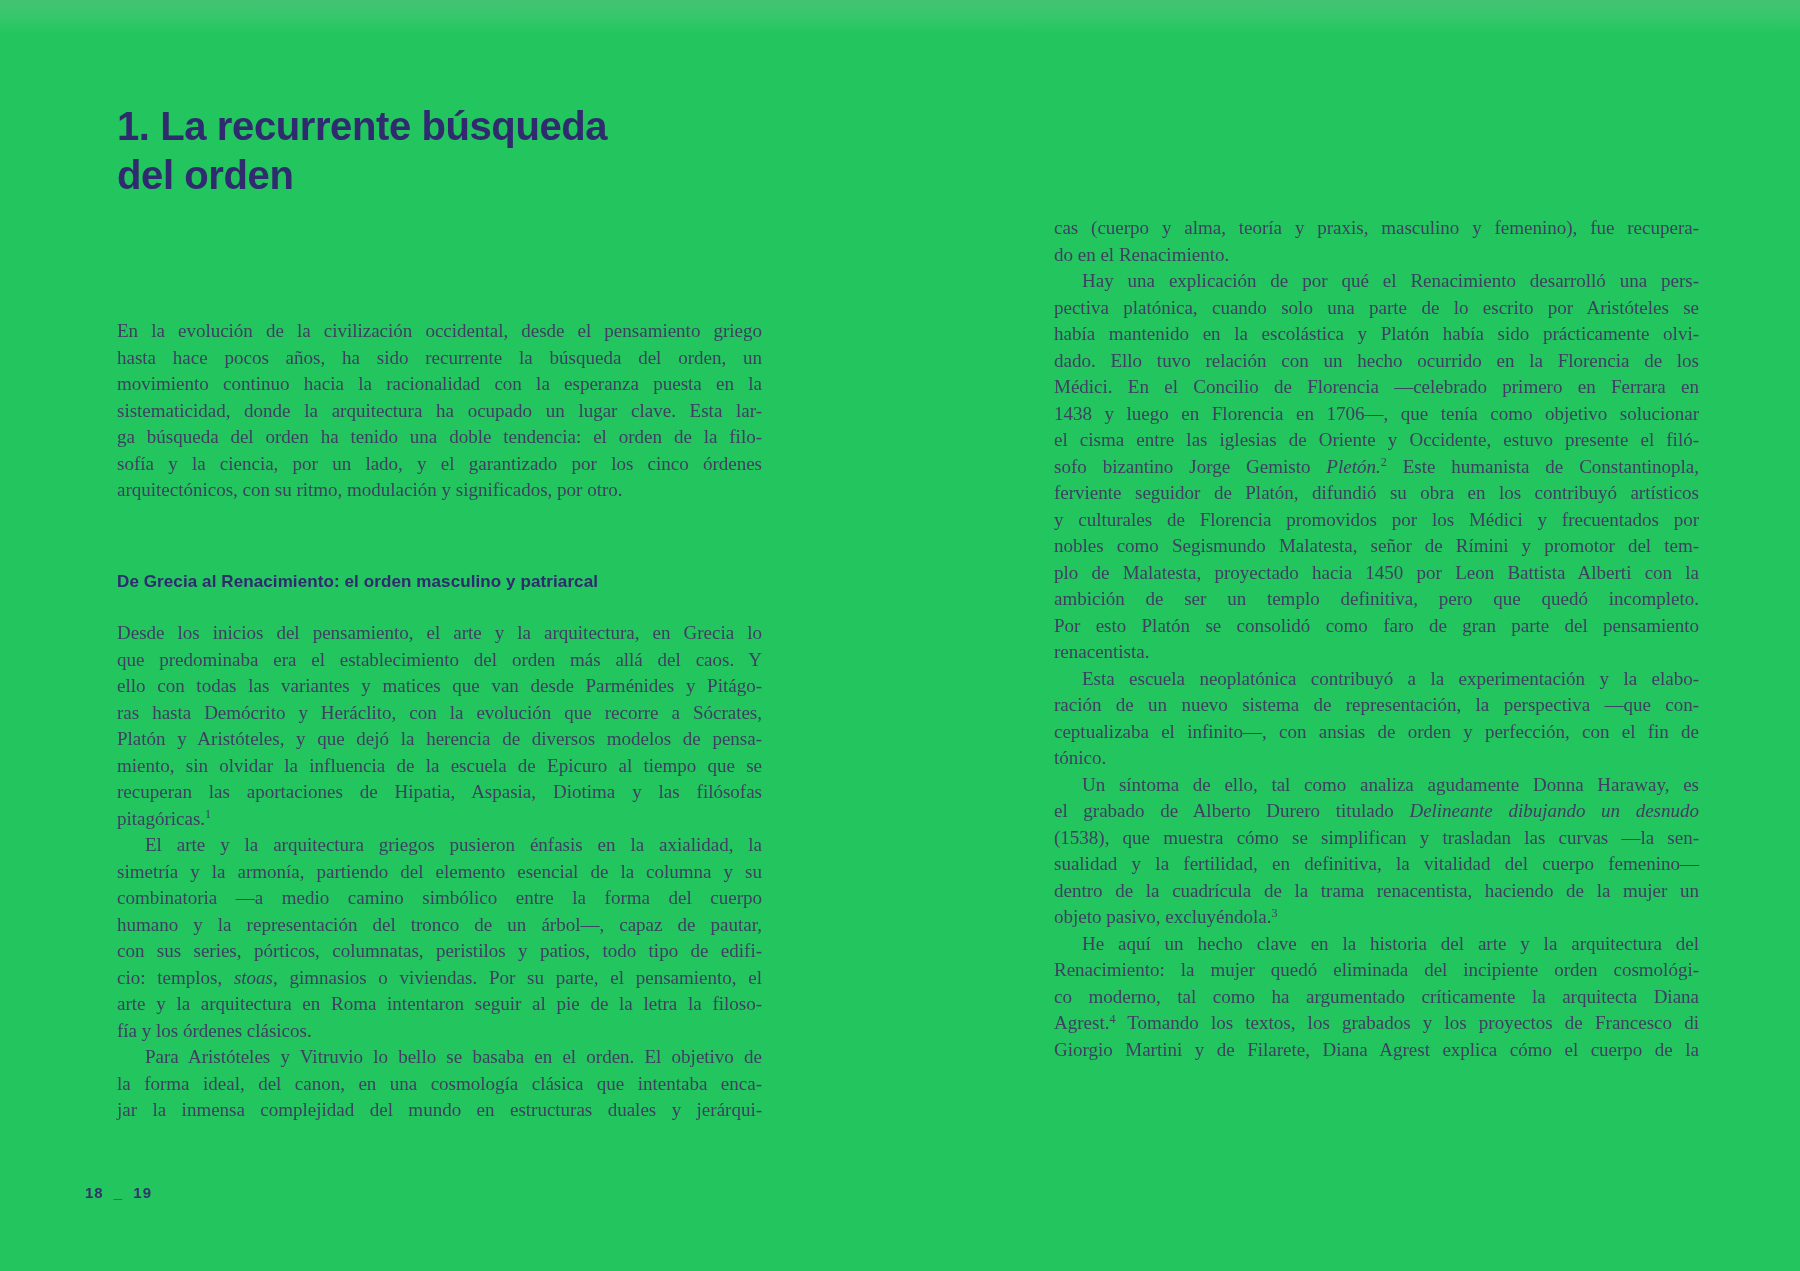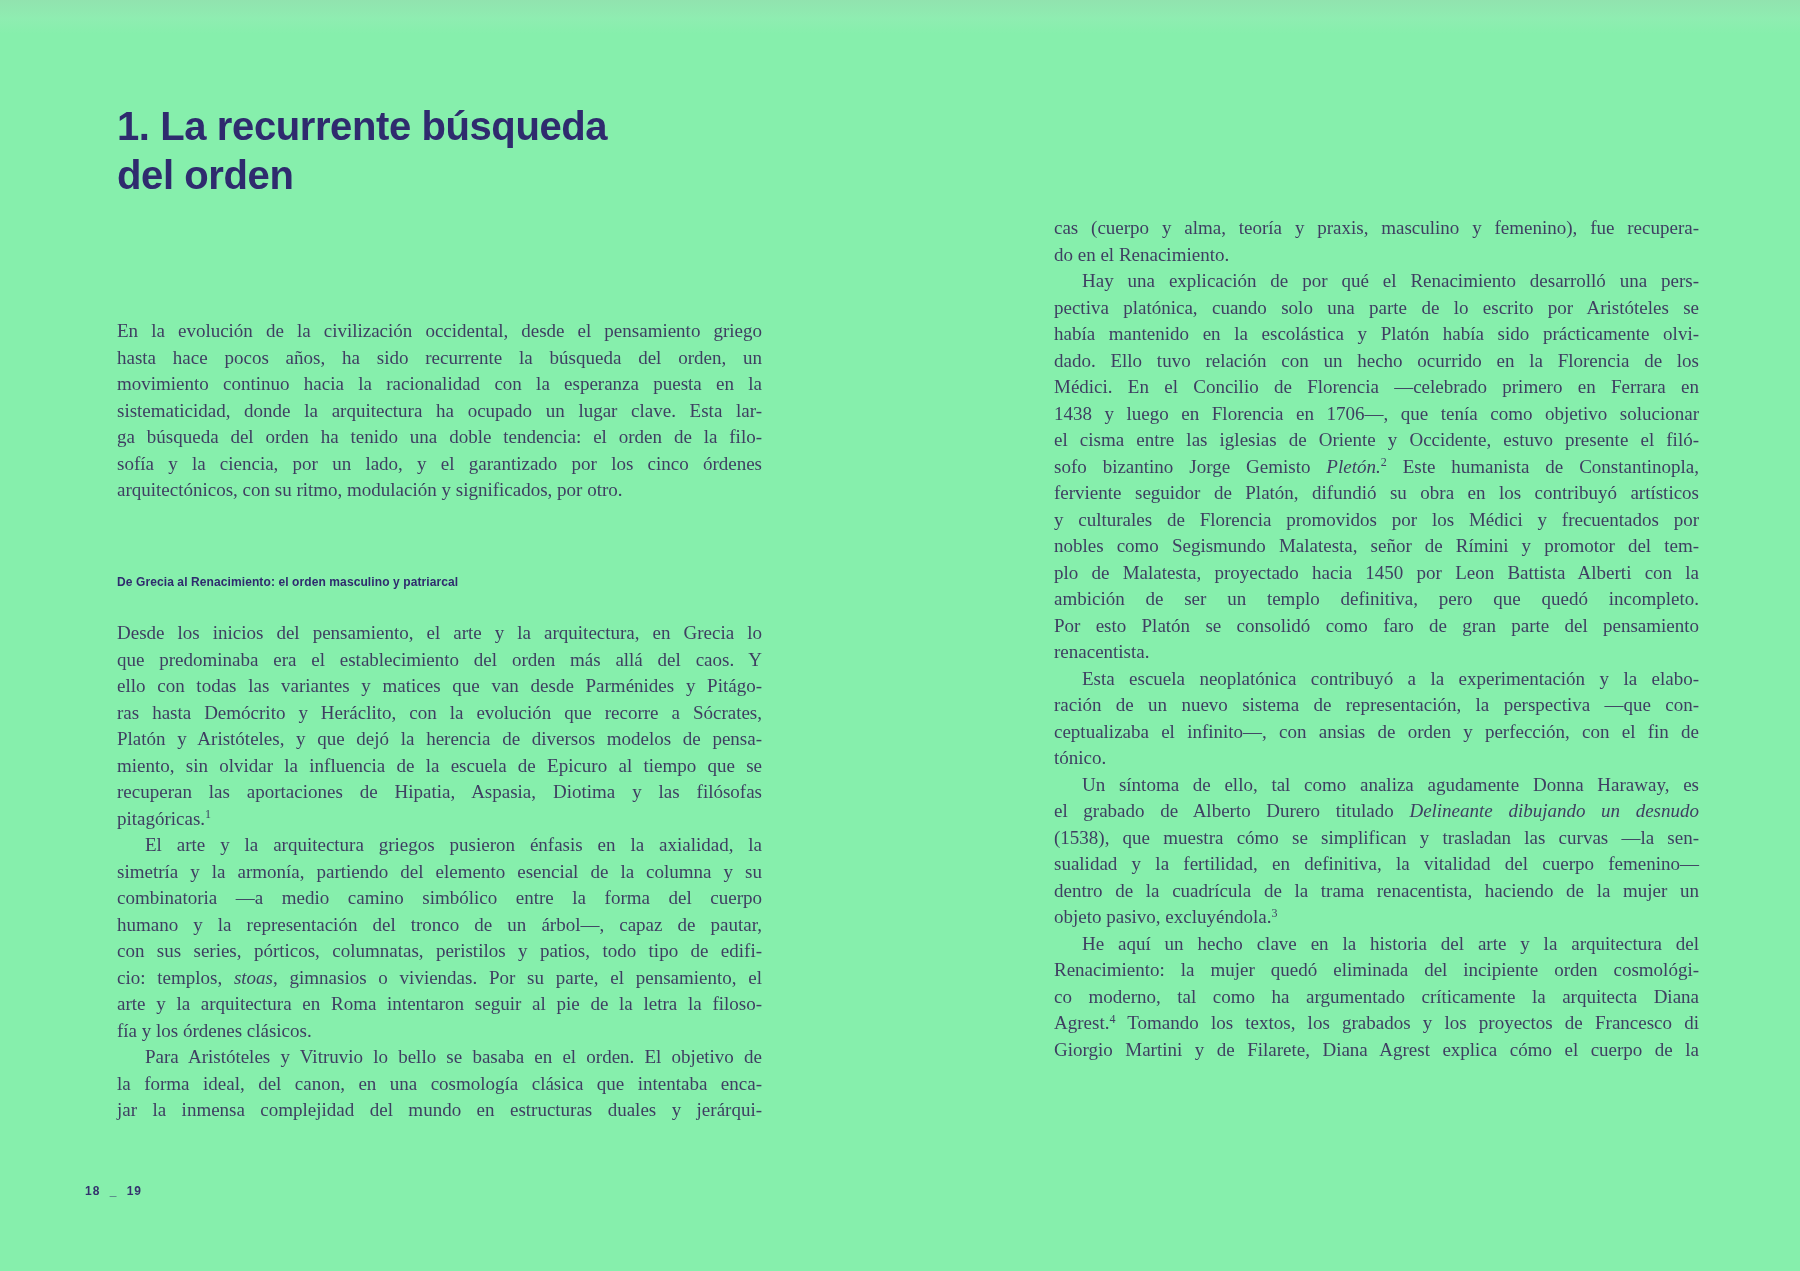--- a/index.html
+++ b/index.html
@@ -4,21 +4,21 @@
 <style>
   html, body {
     margin: 0;
     padding: 0;
     background: #ffffff;
   }
   .spread {
     position: relative;
     width: 1800px;
     height: 1271px;
-    background: #86efac;
+    background: #22c55e;
     overflow: hidden;
     font-family: "Liberation Serif", serif;
   }
   .scan-edge {
     position: absolute;
     top: 0; left: 0;
     width: 100%; height: 34px;
     background: linear-gradient(180deg, rgba(185,185,185,0.22) 0%, rgba(220,220,220,0.10) 55%, rgba(255,255,255,0) 100%);
     pointer-events: none;
   }
@@ -46,21 +46,21 @@
   .title-line { display: block; }
 
   .section-heading {
     position: absolute;
     left: 117px;
     top: 571px;
     margin: 0;
     width: 660px;
     font-family: "Liberation Sans", sans-serif;
     font-weight: 700;
-    font-size: 12px;
+    font-size: 17px;
     line-height: 22px;
     letter-spacing: 0.1px;
     color: #2f2b6e;
   }
 
   .textblock {
     position: absolute;
     width: 645px;
     font-size: 19px;
     line-height: 26.5px;
@@ -86,21 +86,21 @@
     position: relative;
     top: -6.5px;
   }
 
   .page-footer {
     position: absolute;
     left: 85px;
     top: 1184px;
     font-family: "Liberation Sans", sans-serif;
     font-weight: 700;
-    font-size: 12px;
+    font-size: 15px;
     letter-spacing: 1px;
     word-spacing: 5px;
     color: #34326d;
   }
 </style>
 </head>
 <body>
 
 <div class="spread">
   <div class="scan-edge"></div>

